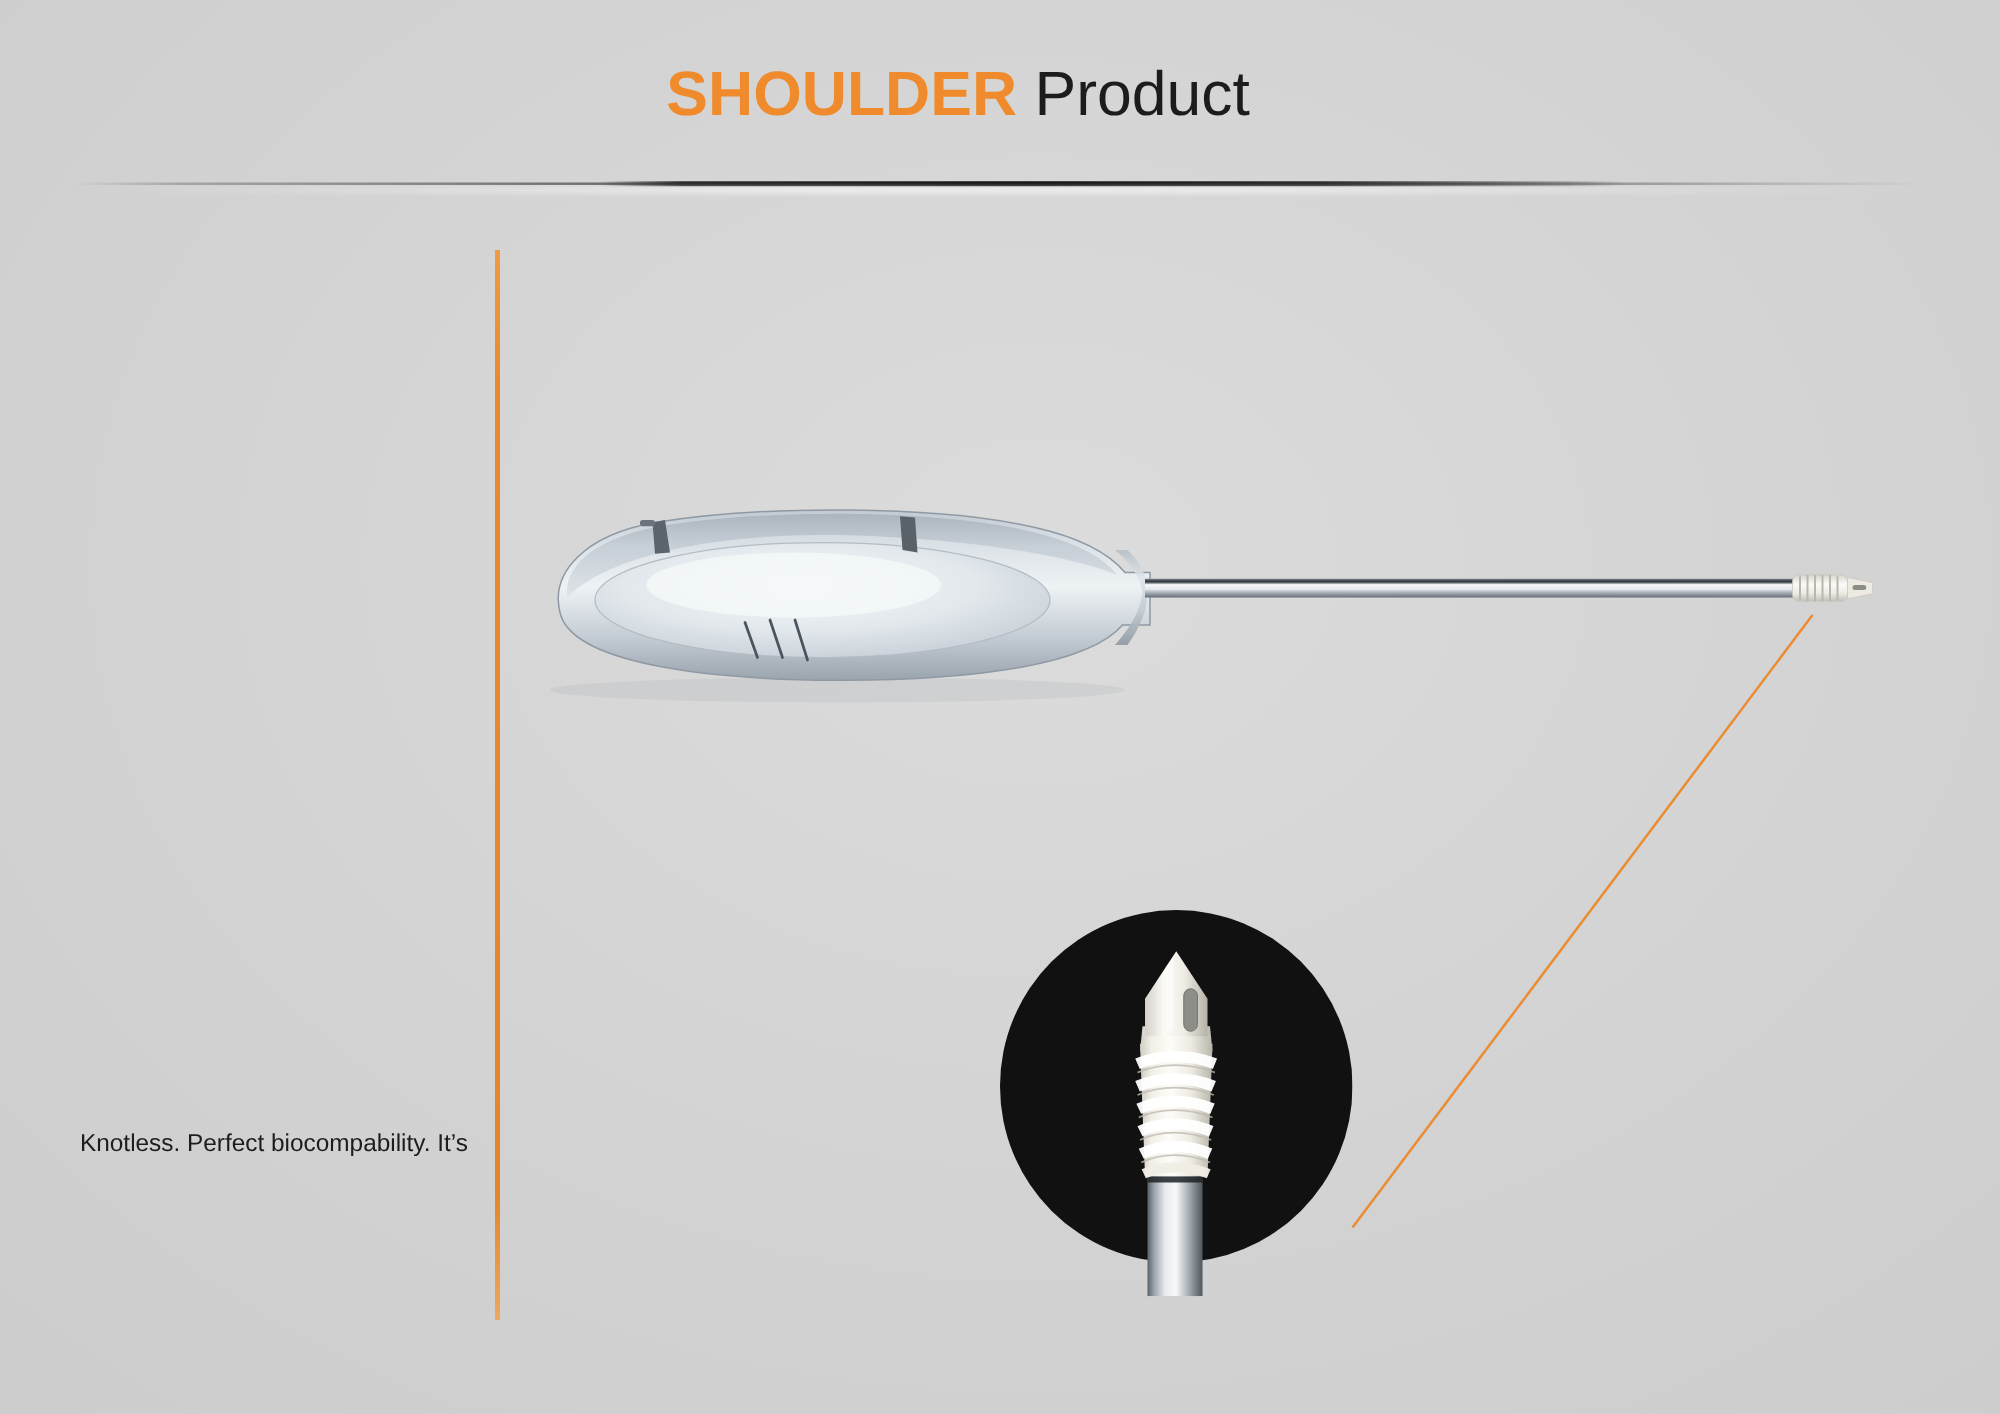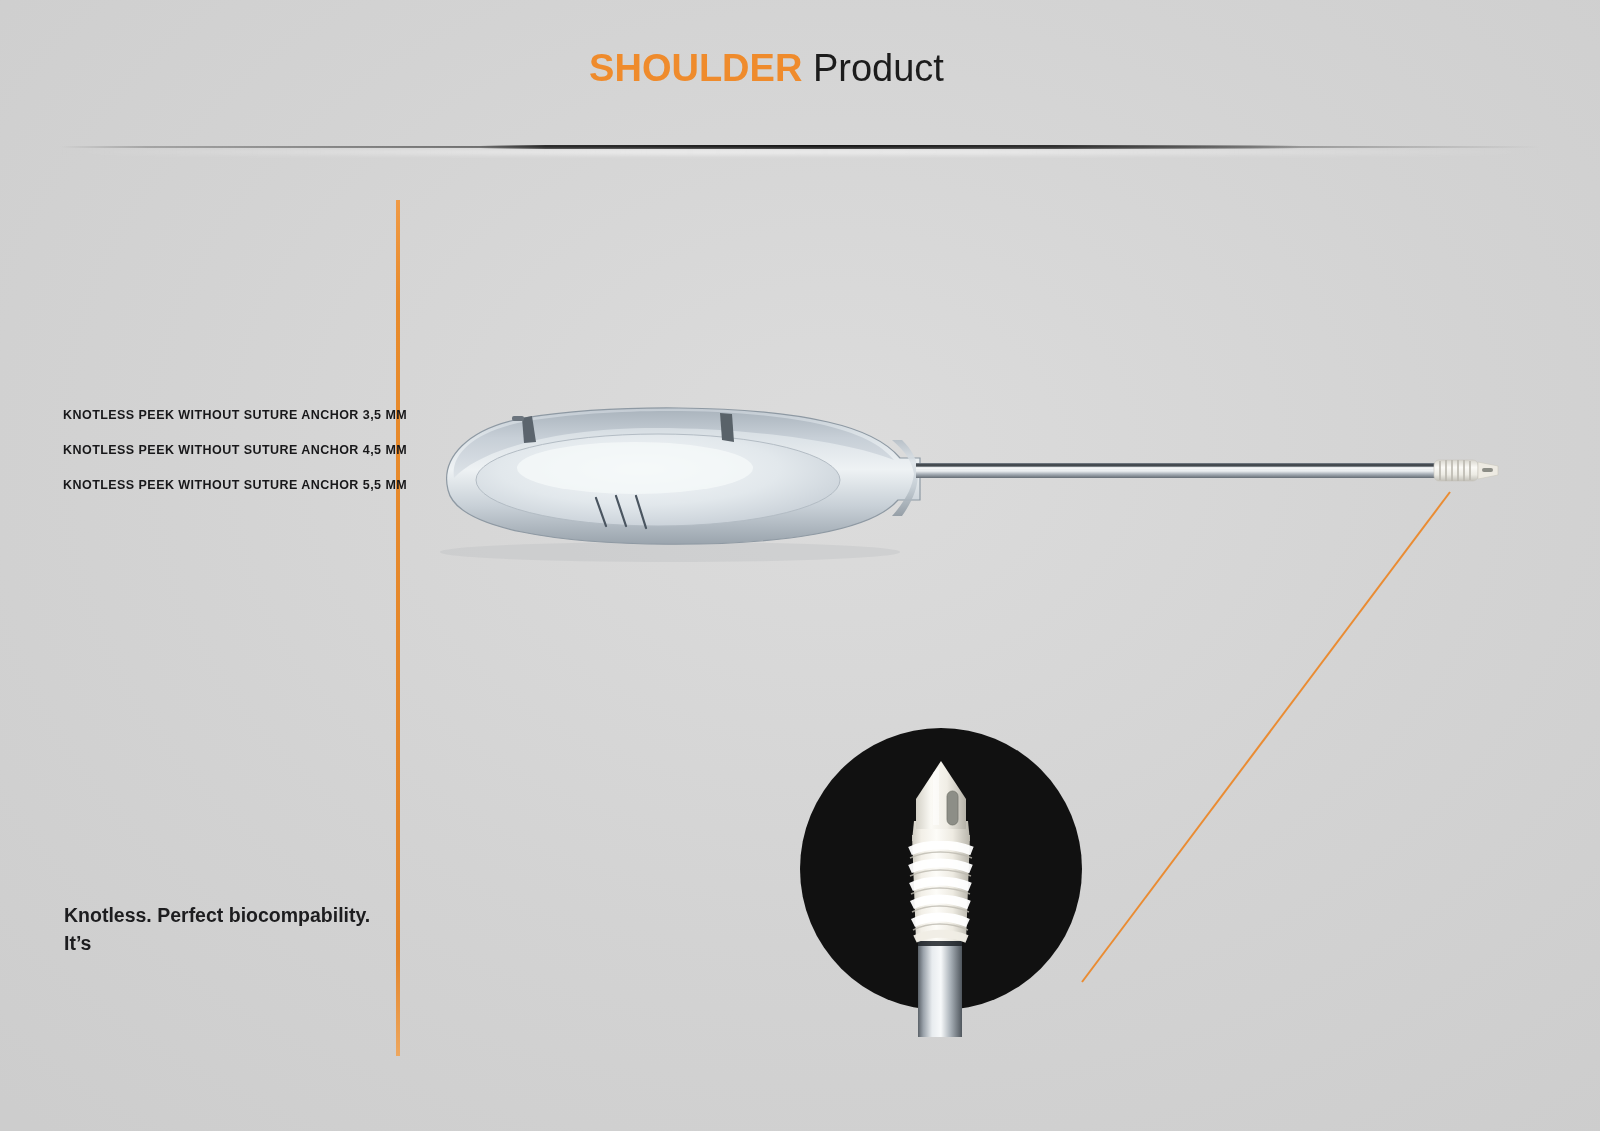--- a/index.html
+++ b/index.html
@@ -20,21 +20,21 @@
       radial-gradient(ellipse 1200px 900px at 52% 40%, #dcdcdc 0%, #d3d3d3 55%, #cdcdcd 100%);
   }
 
   
   #header-title {
     position: absolute;
     top: 48px;
     left: 0;
     width: 1533px;
     text-align: center;
-    font-size: 38px;
+    font-size: 50px;
     font-weight: 700;
     letter-spacing: -0.5px;
     white-space: nowrap;
     line-height: 1.1;
   }
   #title-strong {
     color: #ef8b2c;
     font-weight: 800;
     letter-spacing: 0px;
   }
@@ -119,21 +119,21 @@
 
   
   #description {
     position: absolute;
     left: 64px;
     top: 902px;
     width: 320px;
     font-size: 19.5px;
     line-height: 1.42;
     color: #1d1d1f;
-    font-weight: 700;
+    font-weight: 400;
   }
 
   
   #product {
     position: absolute;
     left: 420px;
     top: 380px;
     width: 1110px;
     height: 190px;
   }
@@ -170,25 +170,20 @@
   </div>
 
   <div id="header-rule">
     <div class="rule-thin"></div>
     <div class="rule-thick"></div>
     <div class="rule-glow"></div>
   </div>
 
   <div id="vertical-divider"></div>
 
-  <div id="spec-list">
-    <div class="spec-item">KNOTLESS  PEEK WITHOUT SUTURE ANCHOR 3,5 MM</div>
-    <div class="spec-item">KNOTLESS  PEEK WITHOUT SUTURE ANCHOR 4,5 MM</div>
-    <div class="spec-item">KNOTLESS  PEEK WITHOUT SUTURE ANCHOR 5,5 MM</div>
-  </div>
 
   <div id="description">
     <div>Knotless. Perfect biocompability.  It’s</div>
   </div>
 
   <div id="product">
     <svg width="1110" height="190" viewBox="0 0 1110 190" xmlns="http://www.w3.org/2000/svg">
       <defs>
         <linearGradient id="handleBody" x1="0" y1="0" x2="0" y2="1">
           <stop offset="0%" stop-color="#c2cad2"></stop>

